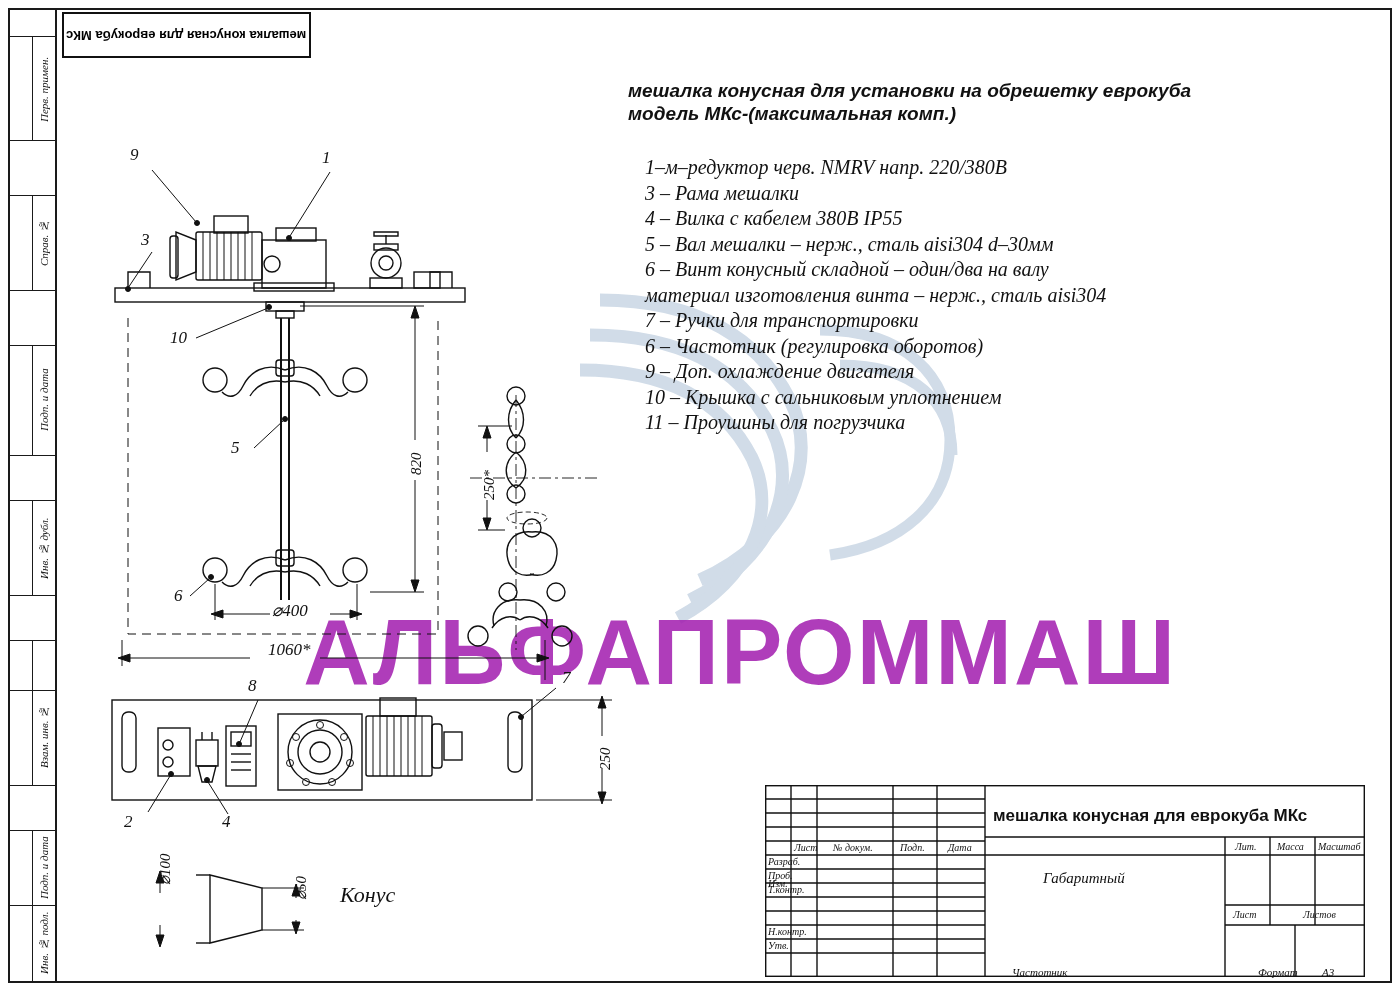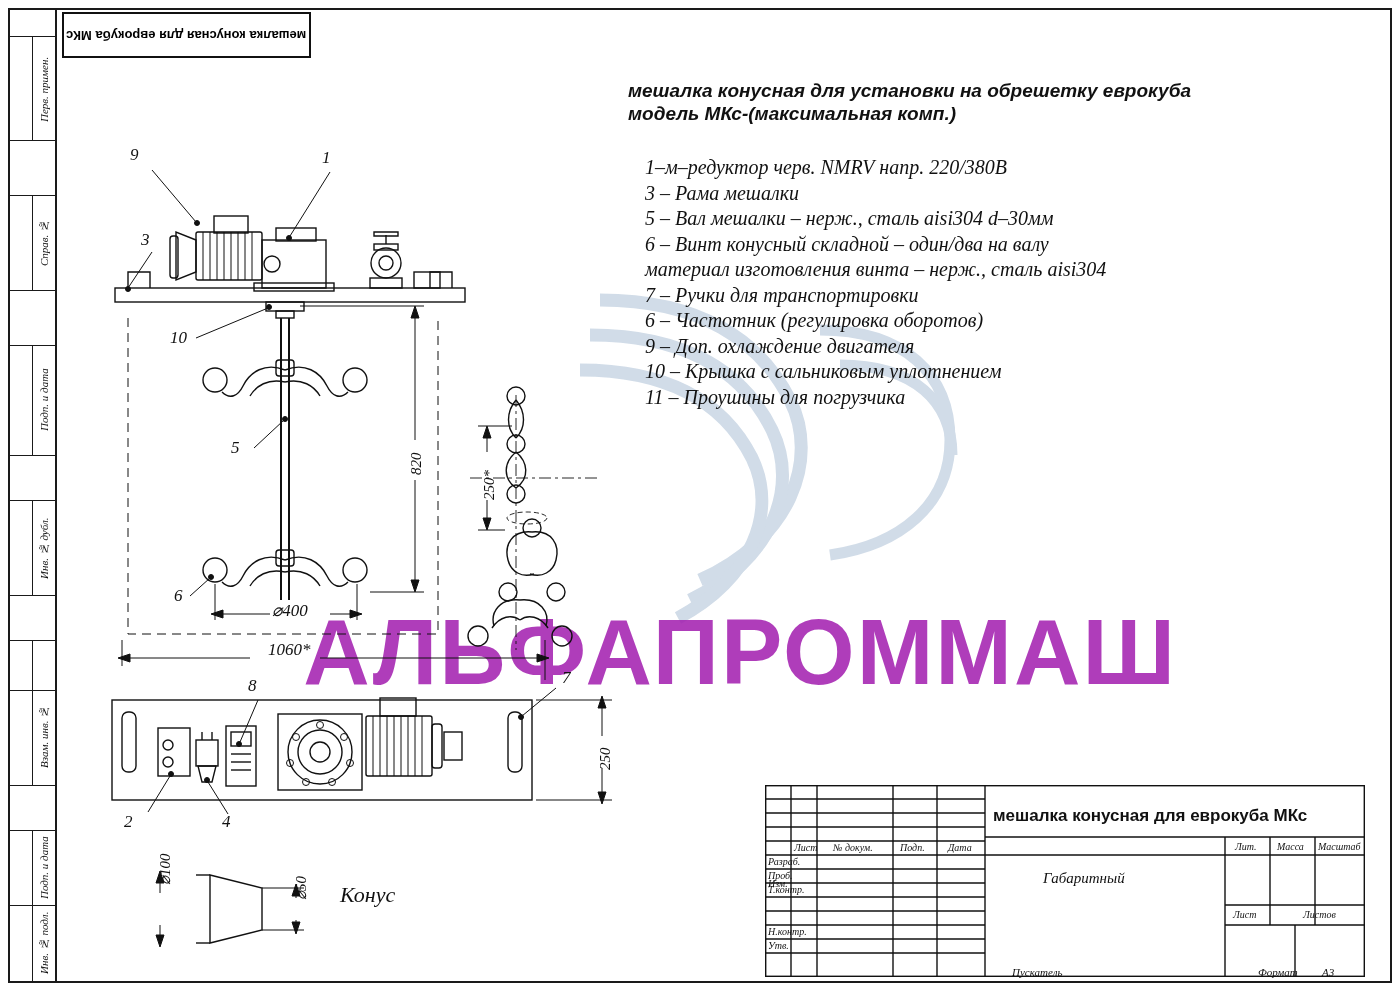--- a/index.html
+++ b/index.html
@@ -231,20 +231,21 @@
   <div id="logo-box">
     <div id="logo-text">мешалка конусная для еврокуба МКс</div>
   </div>
 
   <div class="head1" style="left:628px; top:45px;margin-top:35px;">мешалка конусная для установки на обрешетку еврокуба</div>
   <div class="head1" style="left:628px; top:103px;">модель МКс-(максимальная комп.)</div>
 
   <div class="speclist">
     <div>1–м–редуктор черв. NMRV напр. 220/380В</div>
     <div>3 – Рама мешалки</div>
+    <div>4 – Вилка с кабелем 380В IP55</div>
     <div>5 – Вал мешалки – нерж., сталь aisi304 d–30мм</div>
     <div>6 – Винт конусный складной – один/два на валу</div>
     <div>материал изготовления винта – нерж., сталь aisi304</div>
     <div>7 – Ручки для транспортировки</div>
     <div>6 – Частотник (регулировка оборотов)</div>
     <div>9 – Доп. охлаждение двигателя</div>
     <div>10 – Крышка с сальниковым уплотнением</div>
     <div>11 – Проушины для погрузчика</div>
   </div>
 
@@ -553,17 +554,17 @@
     <div class="tb-big" style="left:228px; top:21px;">мешалка конусная для еврокуба МКс</div>
     <div class="tb-mid" style="left:278px; top:85px;">Габаритный</div>
 
     <div class="tb-text" style="left:470px;top:56px;">Лит.</div>
     <div class="tb-text" style="left:512px;top:56px;">Масса</div>
     <div class="tb-text" style="left:553px;top:56px;">Масштаб</div>
     <div class="tb-text" style="left:468px;top:124px;">Лист</div>
     <div class="tb-text" style="left:538px;top:124px;">Листов</div>
   </div>
 
-  <div class="bottom-note" style="left:1012px; top:966px;">Пускатель</div>
+  <div class="bottom-note" style="left:1012px; top:966px;">Частотник</div>
   <div class="bottom-note" style="left:1258px; top:966px;">Формат</div>
   <div class="bottom-note" style="left:1322px; top:966px;text-align:right;">А3</div>
 
 </div>
 
 </body></html>

